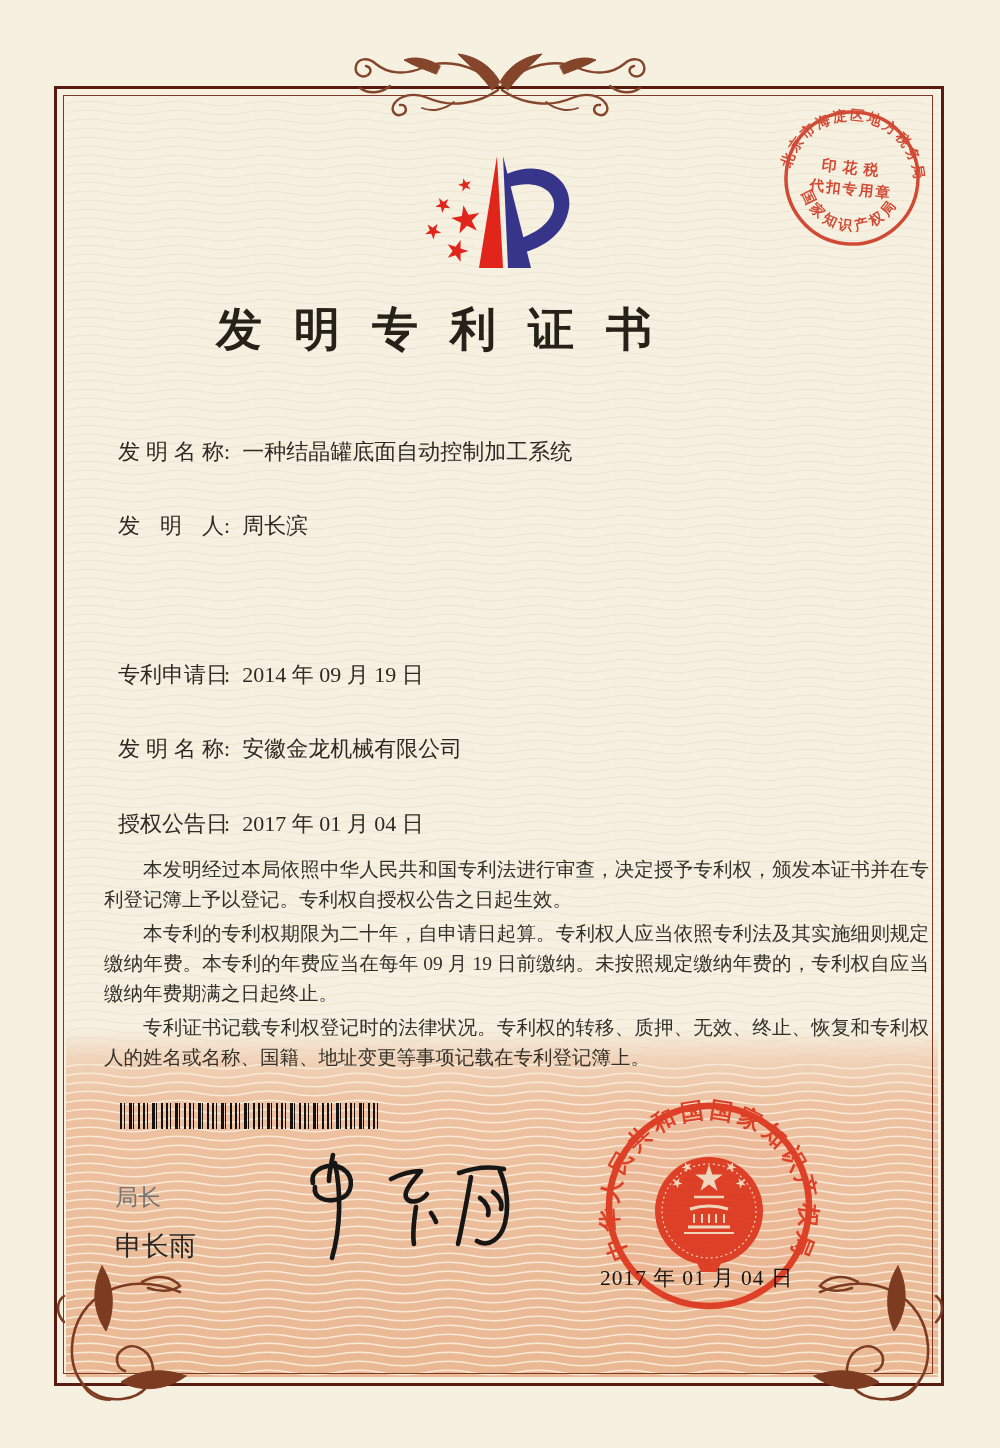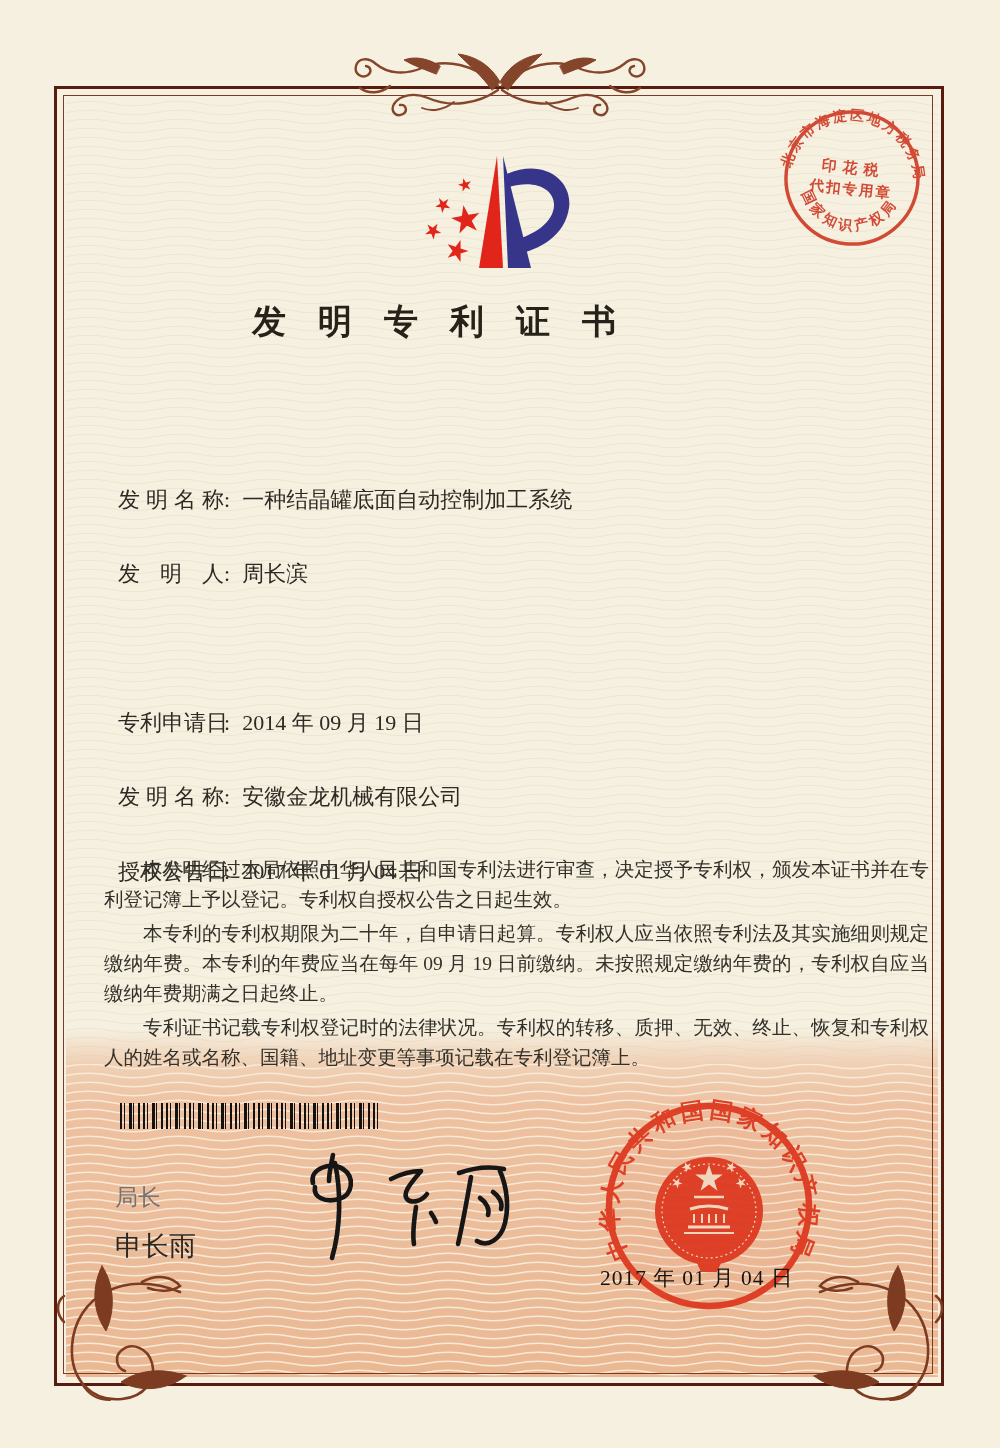--- a/index.html
+++ b/index.html
@@ -30,25 +30,25 @@
   .flourish-left { position:absolute; left:30px; top:1256px; z-index:3; }
   .flourish-right { position:absolute; left:810px; top:1256px; z-index:3; transform:scaleX(-1); }
   
   .cert-number {
     position:absolute; left:95px; top:155px; z-index:4;
     font-size:20px; letter-spacing:3px; color:#2c2821;
   }
   .logo { position:absolute; left:413px; top:152px; z-index:4; }
   .title {
     position:absolute; left:0; top:299px; width:868px; z-index:4;
-    text-align:center; font-size:34px; font-weight:bold; color:#262219;
+    text-align:center; font-size:46px; font-weight:bold; color:#262219;
     letter-spacing:32px;
   }
   .title span { margin-right:-32px; }
-  .field-row { position:absolute; left:118px; z-index:4; font-size:22px; color:#2e2a23; white-space:nowrap;margin-top:48px; }
+  .field-row { position:absolute; left:118px; z-index:4; font-size:22px; color:#2e2a23; white-space:nowrap; }
   .field-label { display:inline-block; width:106px; text-align:justify; text-align-last:justify; }
   .field-colon { display:inline-block; }
   .field-value { margin-left:12px; }
   .paragraphs {
     position:absolute; left:100px; top:851px; width:833px; z-index:4;
     font-size:19.5px; line-height:30px; color:#33302a; text-align:justify;
   }
   .paragraphs p { margin:4px; text-indent:2em; }
   
   .barcode {

